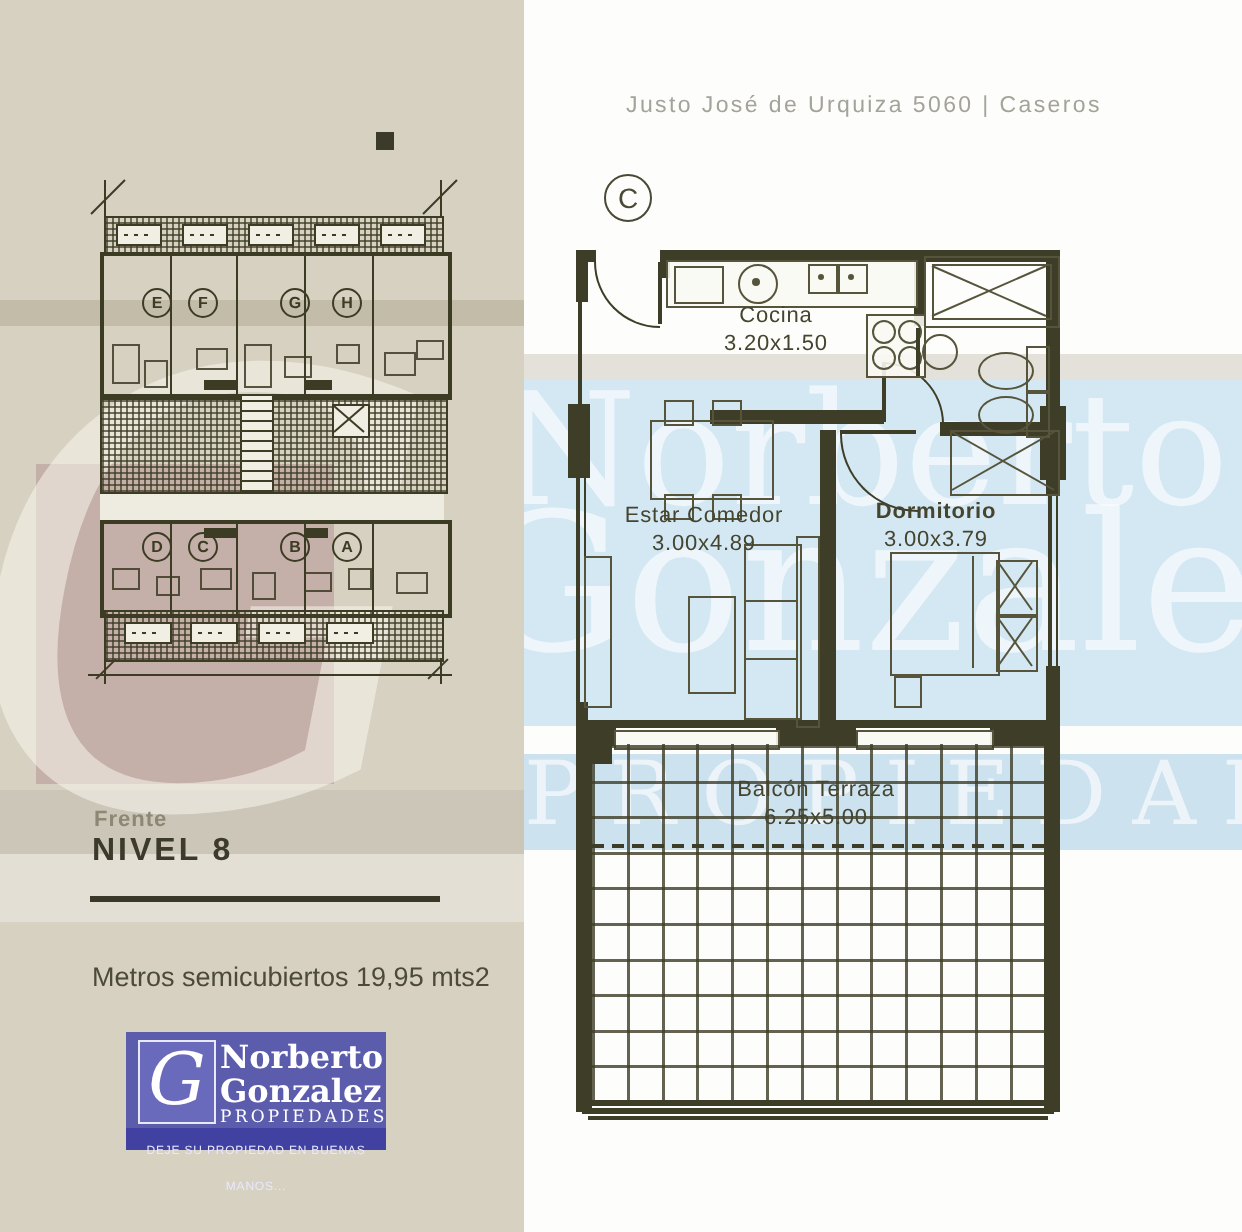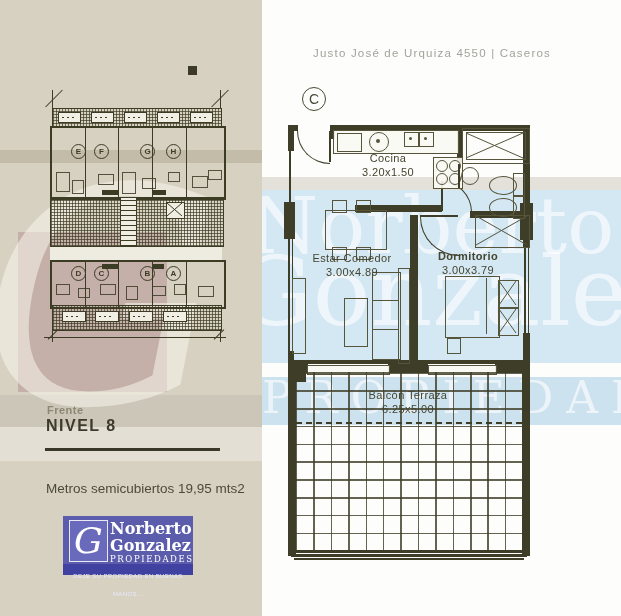--- a/index.html
+++ b/index.html
@@ -51,21 +51,21 @@
   <div class="wm" style="left:262px;top:372px;font-size:44px;letter-spacing:13px;">PROPIEDADES</div>
 
   <div class="abs" style="left:0;top:0;width:262px;height:616px;background:#d7d1c2;z-index:2;">
     <div class="abs" style="left:0;top:150px;width:262px;height:13px;background:rgba(158,148,122,.35);"></div>
     <div class="abs" style="left:0;top:395px;width:262px;height:32px;background:rgba(110,108,100,.10);"></div>
     <div class="abs" style="left:0;top:427px;width:262px;height:34px;background:rgba(255,255,255,.30);"></div>
     <div class="abs" style="left:18px;top:232px;width:149px;height:160px;background:rgba(154,101,112,.30);"></div>
     <div class="abs" style="left:-18px;top:150px;font-family:'DejaVu Serif',serif;font-style:italic;font-size:300px;line-height:300px;color:rgba(248,245,236,.55);">G</div>
   </div>
 
-  <div class="abs z3" style="left:313px;top:47px;font-size:11.5px;letter-spacing:1.2px;color:#a4a39a;white-space:nowrap;">Justo José de Urquiza 4550  | Caseros</div>
+  <div class="abs z3" style="left:313px;top:47px;font-size:11.5px;letter-spacing:1.2px;color:#a4a39a;white-space:nowrap;">Justo José de Urquiza 5060  | Caseros</div>
   <div class="abs z3" style="left:302px;top:87px;width:22px;height:22px;border:1.5px solid #4a4936;border-radius:50%;text-align:center;font-size:14px;line-height:22px;color:#4a4936;">C</div>
   <div class="abs z3" style="left:188px;top:66px;width:9px;height:9px;background:#3c3b2b;"></div>
 
   <div class="abs z3" style="left:0;top:0;width:262px;height:616px;">
 
     <div class="mline" style="left:52px;top:90px;width:1px;height:18px;"></div>
     <div class="mline" style="left:220px;top:90px;width:1px;height:18px;"></div>
     <div class="mline" style="left:42px;top:98px;width:24px;height:1px;transform:rotate(-45deg);"></div>
     <div class="mline" style="left:208px;top:98px;width:24px;height:1px;transform:rotate(-45deg);"></div>
     <div class="mline" style="left:44px;top:337px;width:182px;height:1px;"></div>

